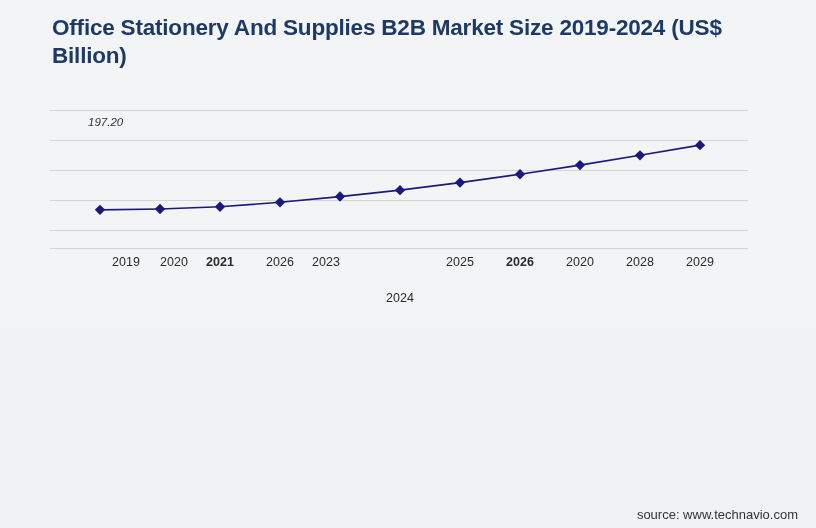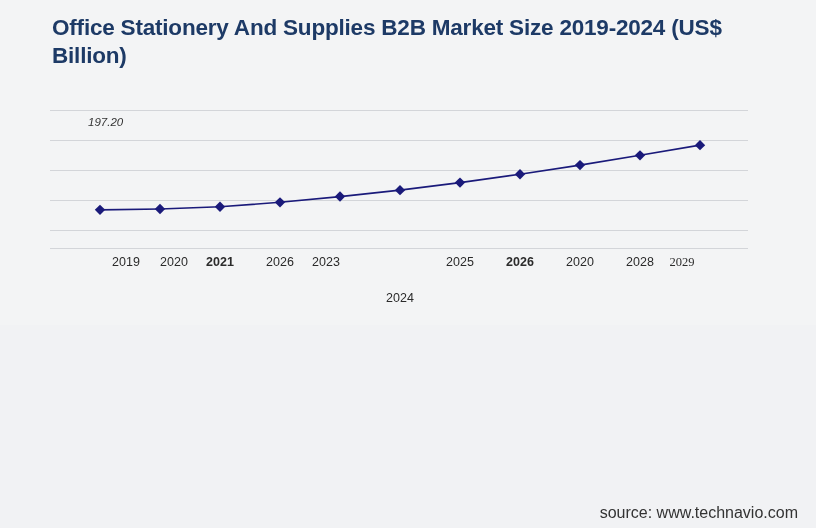--- a/index.html
+++ b/index.html
@@ -30,21 +30,21 @@
     position:absolute;font-size:11.5px;color:#333;white-space:nowrap;
   }
   .xaxis{position:absolute;left:50px;top:255px;width:698px;height:22px;}
   .xtick{
     position:absolute;top:0;font-size:12.5px;color:#2b2b2b;
     text-align:center;transform:translateX(-50%);
   }
 
   .source{
     position:absolute;right:18px;bottom:6px;
-    font-size:16px;color:#333;margin-top:12px;
+    font-size:13px;color:#333;margin-top:12px;
   }
 </style>
 </head>
 <body>
 
 <div class="page">
 
   <div class="top-panel">
 
     <div class="title">Office Stationery And Supplies B2B Market Size 2019-2024 (US$ Billion)</div>
@@ -81,21 +81,21 @@
       <div class="xtick" style="left:40px;margin-left:36px;">2019</div>
       <div class="xtick" style="left:124px;">2020</div>
       <div class="xtick" style="left:170px;font-weight:bold;">2021</div>
       <div class="xtick" style="left:230px;">2026</div>
       <div class="xtick" style="left:276px;">2023</div>
       <div class="xtick" style="left:350px;margin-top:36px;">2024</div>
       <div class="xtick" style="left:410px;text-align:center;">2025</div>
       <div class="xtick" style="left:470px;font-weight:bold;">2026</div>
       <div class="xtick" style="left:530px;">2020</div>
       <div class="xtick" style="left:590px;">2028</div>
-      <div class="xtick" style="left:632px;font-family:Liberation Serif, serif;">2029</div>
+      <div class="xtick" style="left:650px;">2029</div>
     </div>
 
   </div>
 
   <div class="bottom-panel">
 
     <div class="source">source: www.technavio.com</div>
 
   </div>
 </div>

